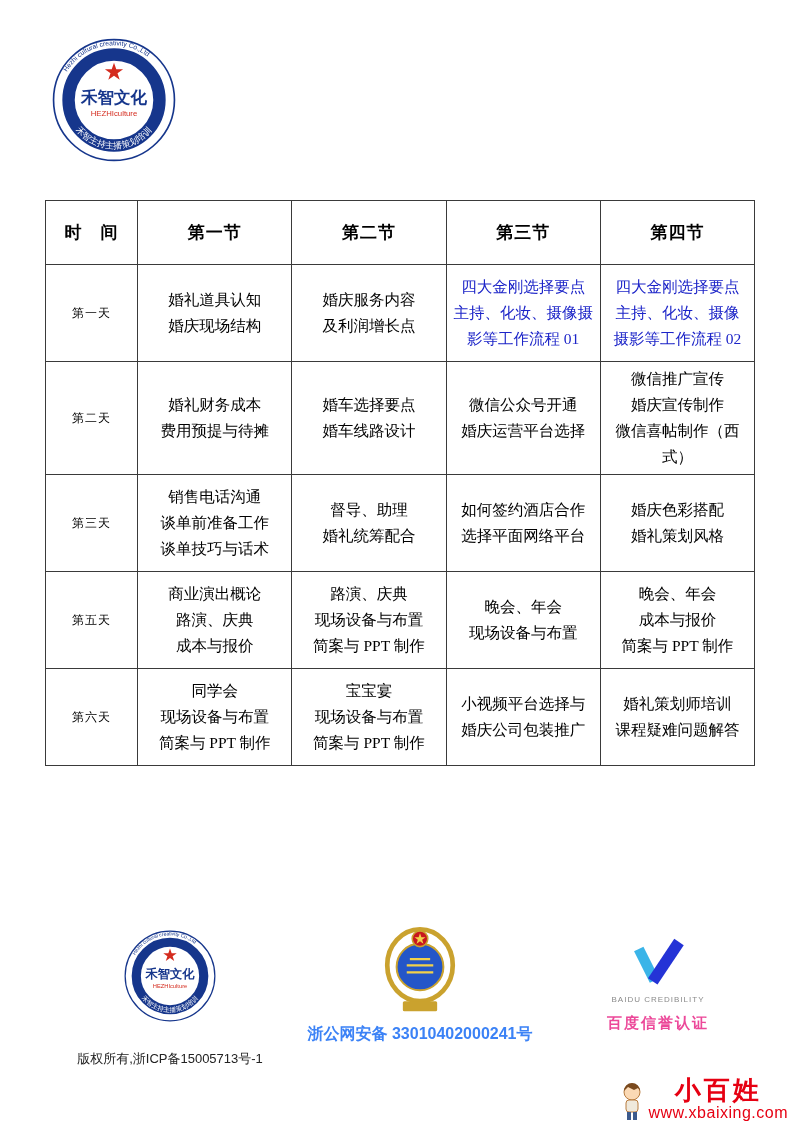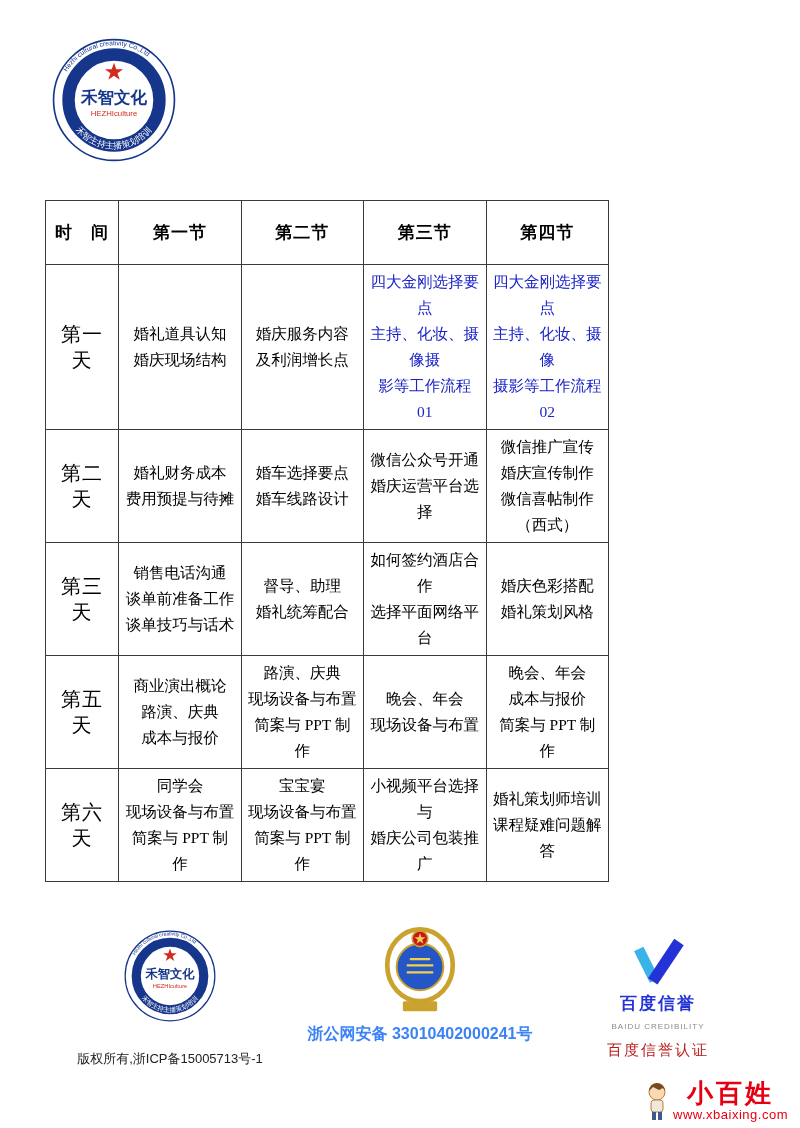--- a/index.html
+++ b/index.html
@@ -19,50 +19,50 @@
   
   .header{position:absolute;top:38px;left:52px;right:42px;display:flex;align-items:center;}
   .logo-wrap{width:124px;height:124px;flex:0 0 auto;}
   .logo-wrap.small{width:92px;height:92px;margin:0 auto;}
   .logo-wrap svg{width:100%;height:100%;display:block;}
   .title{
     flex:1;text-align:center;font-family:"Liberation Serif","DejaVu Serif",serif;
     font-weight:bold;font-size:45px;letter-spacing:3px;color:#000;white-space:nowrap;
   }
   
-  .table-wrap{position:absolute;top:200px;left:45px;width:564px;}
+  .table-wrap{position:absolute;top:200px;left:45px;width:710px;}
   table{width:100%;border-collapse:collapse;table-layout:fixed;}
   th,td{
     border:1px solid var(--border);text-align:center;vertical-align:middle;
     padding:4px 6px;font-family:"Liberation Serif","DejaVu Serif",serif;
   }
   th{height:64px;font-size:17px;font-weight:bold;letter-spacing:1px;}
   td{height:97px;font-size:15.5px;line-height:26px;}
-  td.day{font-size:20px;letter-spacing:1px;margin-top:48px;}
+  td.day{font-size:12px;letter-spacing:1px;margin-top:48px;}
   td.accent{color:var(--accent);}
   
   .footer-left{position:absolute;top:930px;left:68px;width:204px;text-align:center;}
   .copyright{margin-top:28px;font-size:13px;color:#222;}
   .footer-center{position:absolute;top:926px;left:298px;width:244px;text-align:center;}
   .badge-wrap{width:78px;height:88px;margin:0 auto;}
   .badge-wrap svg{width:100%;height:100%;display:block;}
   .security{margin-top:10px;font-size:16px;font-weight:bold;color:#3b82f6;white-space:nowrap;}
   .footer-right{position:absolute;top:938px;left:568px;width:180px;text-align:center;}
   .v-wrap{width:56px;height:50px;margin:0 auto;}
   .v-wrap svg{width:100%;height:100%;display:block;}
   .baidu-title{margin-top:4px;font-size:17px;font-weight:bold;color:var(--baidu-blue);letter-spacing:2px;}
   .baidu-sub{font-size:8px;color:#8a8a8a;letter-spacing:1px;margin-top:7px;}
-  .baidu-caption{margin-top:10px;font-size:15px;font-weight:normal;color:#b91c1c;letter-spacing:2px;}
+  .baidu-caption{margin-top:10px;font-size:15px;font-weight:bold;color:#ec4899;letter-spacing:2px;}
   
   .watermark{position:absolute;right:12px;bottom:6px;display:flex;align-items:flex-end;gap:3px;}
   .mascot{width:26px;height:40px;}
   .mascot svg{width:100%;height:100%;display:block;}
   .wm-text{text-align:center;color:var(--wm-red);}
   .wm-brand{font-size:26px;font-weight:bold;letter-spacing:3px;line-height:1.05;}
-  .wm-url{font-size:13px;letter-spacing:0.5px;text-align:right;}
+  .wm-url{font-size:16px;letter-spacing:0.5px;text-align:right;}
 </style>
 </head>
 <body>
 
 <div class="page">
 
   <header class="header">
     <div class="logo-wrap">
       <svg viewBox="0 0 120 120">
         <defs>
@@ -171,21 +171,20 @@
     <div class="security">浙公网安备 33010402000241号</div>
   </div>
 
   <div class="footer-right">
     <div class="v-wrap">
       <svg viewBox="0 0 64 56">
         <path d="M10,12 L28,48" stroke="#3ab4e8" stroke-width="12" fill="none"></path>
         <path d="M26,49 L56,4" stroke="#2433d6" stroke-width="13" fill="none"></path>
       </svg>
     </div>
-    <div class="baidu-title">百度信誉</div>
     <div class="baidu-sub">BAIDU CREDIBILITY</div>
     <div class="baidu-caption">百度信誉认证</div>
   </div>
 
   <div class="watermark">
     <div class="mascot">
       <svg viewBox="0 0 26 40">
         <circle cx="13" cy="10" r="8" fill="#fbd9b4" stroke="#b97c3e" stroke-width="1"></circle>
         <path d="M5,9 a8,8 0 0 1 16,0 l-2,-3 -4,2 -6,-3 z" fill="#7a4a1e"></path>
         <rect x="7" y="18" width="12" height="12" rx="3" fill="#efe9dc" stroke="#b97c3e" stroke-width="1"></rect>

